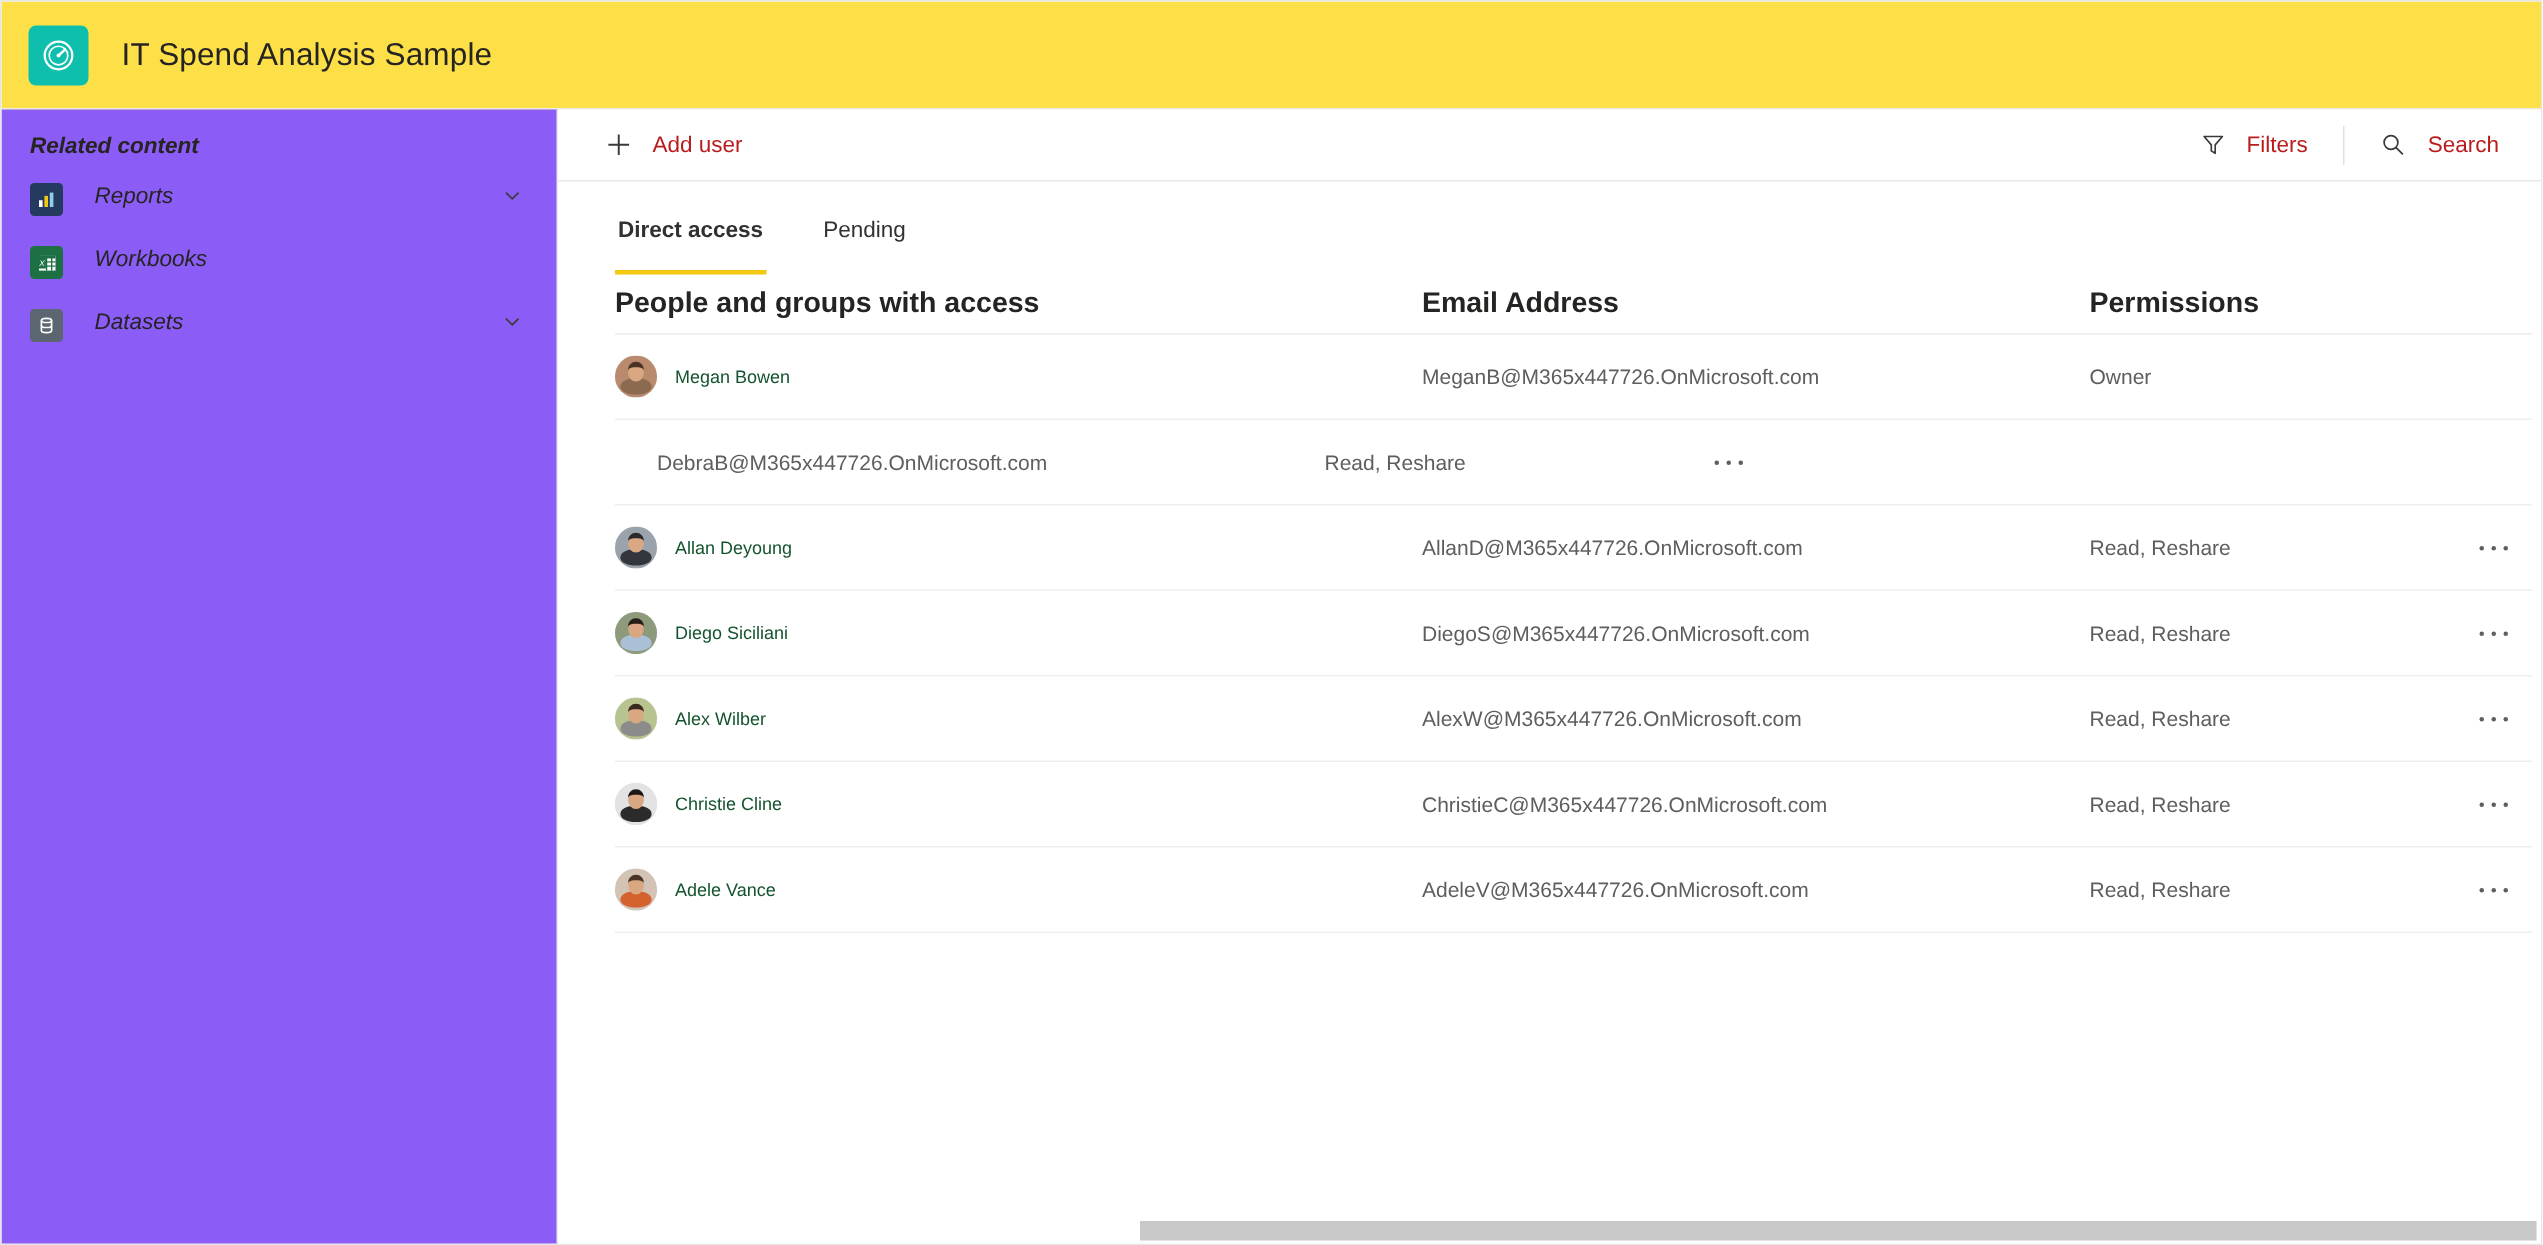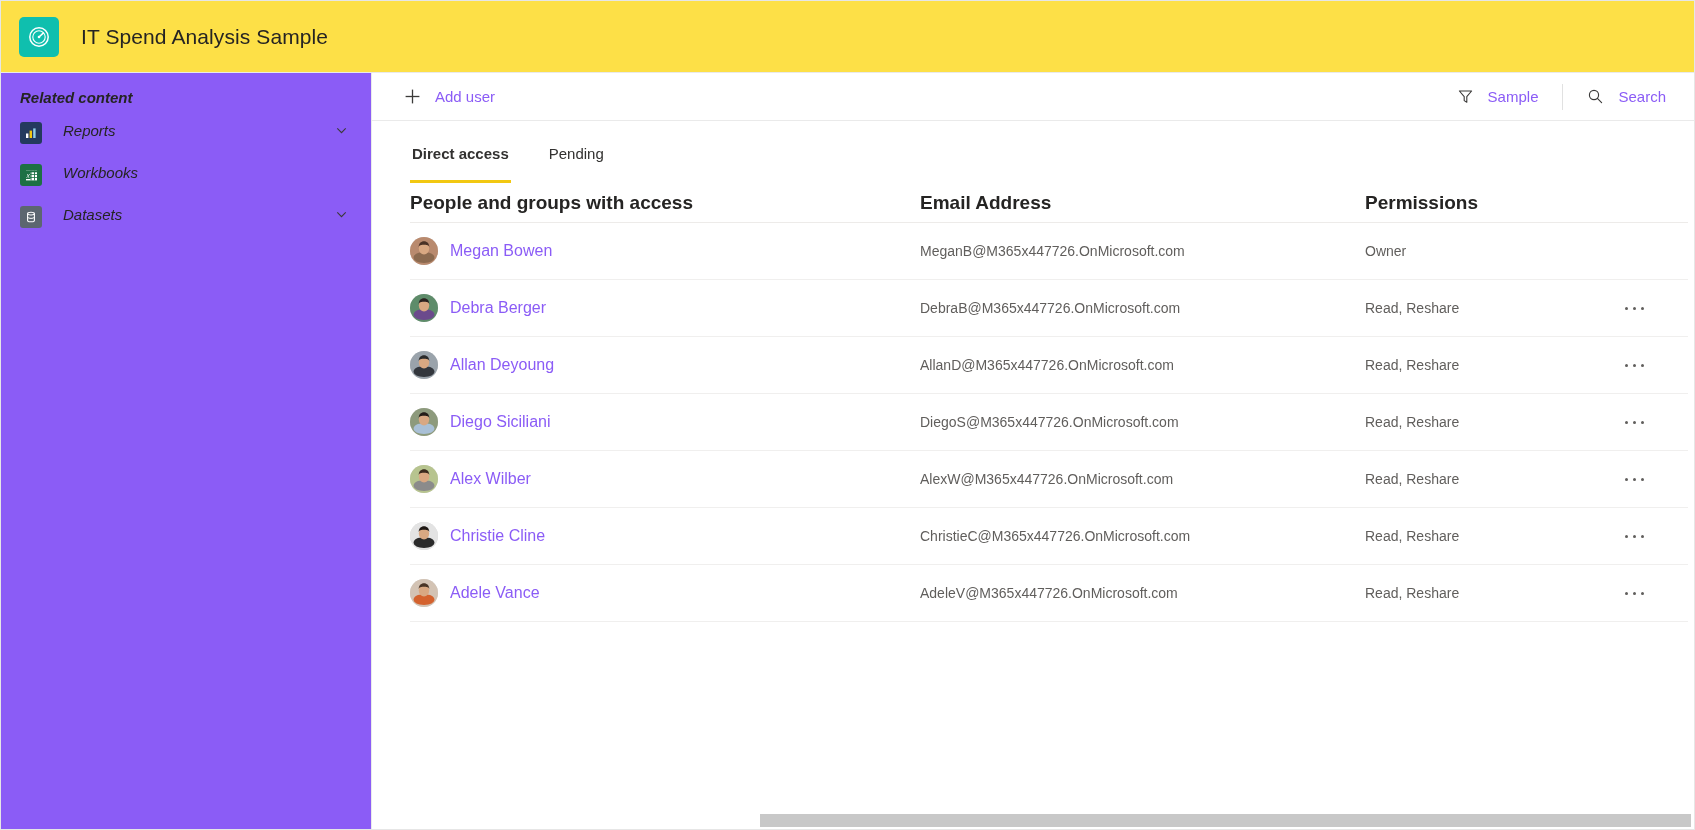--- a/index.html
+++ b/index.html
@@ -102,21 +102,21 @@
     display: flex;
     align-items: center;
     border-bottom: 1px solid #eaeaea;
     padding: 0 18px 0 22px;
   }
   .tb-btn {
     display: flex; align-items: center;
     height: 34px;
     padding: 0 10px;
     cursor: pointer;
-    color: #8b5cf6;
+    color: #b91c1c;
     font-size: 15px;
     border-radius: 2px;
   }
   .tb-btn .glyph { display: flex; align-items: center; justify-content: center; margin-right: 14px; }
   .spacer { flex: 1 1 auto; }
   .tb-divider {
     width: 1px; height: 26px;
     background: #e1e1e1;
     margin: 0 14px;
   }
@@ -155,21 +155,21 @@
     height: 40px;
     border-bottom: 1px solid #edebe9;
     padding-bottom: 8px;
   }
   .th {
     font-size: 19px;
     font-weight: bold;
     color: #252423;
   }
   .col-name  { width: 510px; flex: 0 0 510px; }
-  .col-email { width: 445px; flex: 0 0 445px; }
+  .col-email { width: 445px; flex: 0 0 445px; margin-left: 28px; }
   .col-perm  { width: 215px; flex: 0 0 215px; }
   .col-more  { width: 108px; flex: 0 0 108px; }
 
   .trow {
     display: flex;
     align-items: center;
     height: 57px;
     border-bottom: 1px solid #f0efee;
     cursor: default;
   }
@@ -180,22 +180,22 @@
     width: 28px; height: 28px;
     border-radius: 50%;
     margin-right: 12px;
     flex: 0 0 auto;
     overflow: hidden;
     position: relative;
     background: #d7d7d7;
   }
   .avatar svg { display: block; }
   .name-txt {
-    font-size: 16px;
-    color: #8b5cf6;
+    font-size: 12px;
+    color: #14532d;
   }
   .email-txt {
     font-size: 14px;
     color: #605e5c;
   }
   .perm-txt {
     font-size: 14px;
     color: #605e5c;
   }
   .more-btn {
@@ -308,21 +308,21 @@
         </div>
 
         <div class="spacer"></div>
 
         <div class="tb-btn">
           <span class="glyph">
             <svg width="17" height="17" viewBox="0 0 17 17">
               <path d="M2.4 3 H14.6 L9.8 8.6 V14.2 L7.2 12.6 V8.6 Z" fill="none" stroke="#3b3a39" stroke-width="1.1" stroke-linejoin="round"></path>
             </svg>
           </span>
-          <span>Sample</span>
+          <span>Filters</span>
         </div>
 
         <div class="tb-divider"></div>
 
         <div class="tb-btn">
           <span class="glyph">
             <svg width="17" height="17" viewBox="0 0 17 17">
               <circle cx="7" cy="7" r="4.6" fill="none" stroke="#3b3a39" stroke-width="1.15"></circle>
               <line x1="10.4" y1="10.4" x2="14.6" y2="14.6" stroke="#3b3a39" stroke-width="1.15" stroke-linecap="round"></line>
             </svg>
@@ -361,31 +361,20 @@
                 <div class="perm-txt col-perm">Owner</div>
                 <div class="col-more">
                   <div class="more-btn hidden">
                     <span class="dot"></span>
                     <span class="dot"></span>
                     <span class="dot"></span>
                   </div>
                 </div>
               </div>
               <div class="trow">
-                <div class="cell-name col-name">
-                  <div class="avatar">
-                    <svg width="28" height="28" viewBox="0 0 28 28">
-                      <rect width="28" height="28" fill="#5e8c6a"></rect>
-                      <path d="M14 26 c-6.2 0 -10.4 -2.2 -10.4 -5.4 c0 -3.2 4 -5.4 10.4 -5.4 c6.4 0 10.4 2.2 10.4 5.4 c0 3.2 -4.2 5.4 -10.4 5.4z" fill="#6b4a8c"></path>
-                      <ellipse cx="14" cy="11.4" rx="5.2" ry="6" fill="#d9a882"></ellipse>
-                      <path d="M8.6 10.6 c0 -4.2 2.4 -6.4 5.4 -6.4 c3 0 5.4 2.2 5.4 6.4 c0 -1.6 -1.2 -2.8 -5.4 -2.8 c-4.2 0 -5.4 1.2 -5.4 2.8z" fill="#2b2220"></path>
-                    </svg>
-                  </div>
-                  <span class="name-txt">Debra Berger</span>
-                </div>
                 <div class="email-txt col-email">DebraB@M365x447726.OnMicrosoft.com</div>
                 <div class="perm-txt col-perm">Read, Reshare</div>
                 <div class="col-more">
                   <div class="more-btn">
                     <span class="dot"></span>
                     <span class="dot"></span>
                     <span class="dot"></span>
                   </div>
                 </div>
               </div>

